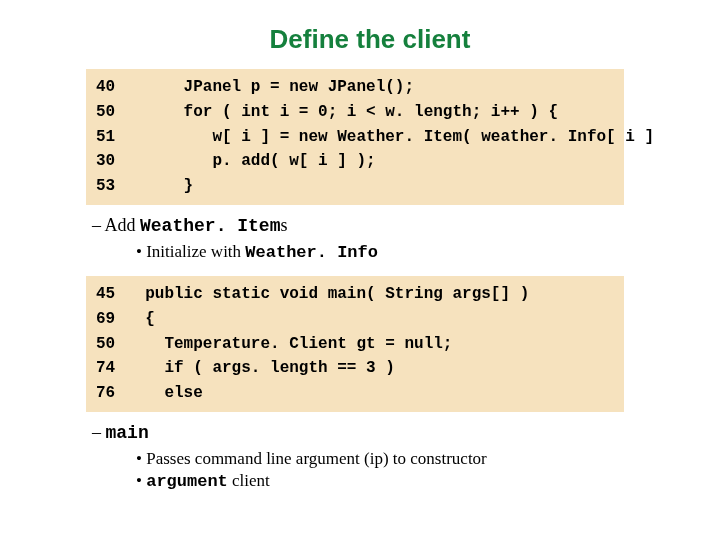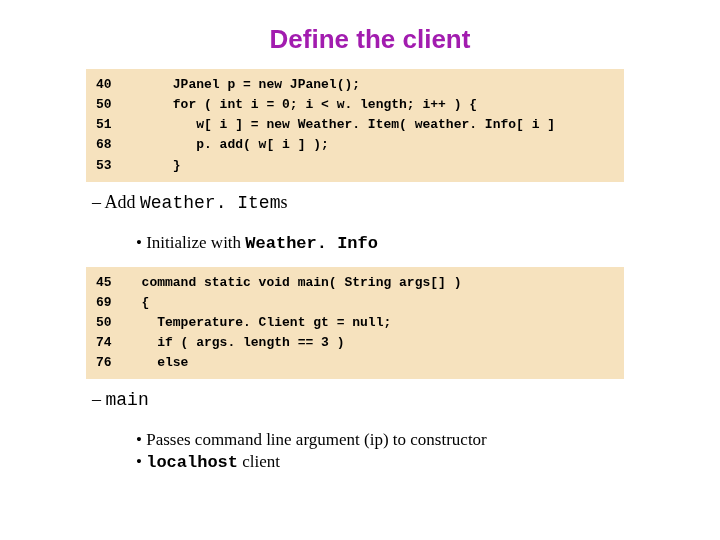--- a/index.html
+++ b/index.html
@@ -8,52 +8,52 @@
     height: 540px;
     background: #fff;
     font-family: Georgia, 'Times New Roman', serif;
     padding: 24px 36px 24px 56px;
     color: #000;
   }
   .title {
     font-family: Arial, Helvetica, sans-serif;
     font-weight: 700;
     font-size: 26px;
-    color: #a21caf;
+    color: #15803d;
     text-align: center;
     margin-bottom: 14px;
   }
   .code-block {
     background: #f6e2be;
     padding: 6px 10px;
     font-family: 'Courier New', monospace;
-    font-size: 13px;
+    font-size: 16px;
     font-weight: 700;
     line-height: 1.55;
     color: #000;
     margin-left: 30px;
     margin-right: 60px;
   }
   .code-row { display: flex; white-space: pre; }
   .ln { width: 30px; flex: 0 0 30px; }
   .code { flex: 1; }
   .dash-item {
     font-size: 18px;
     margin: 10px 0 4px 36px;
     font-family: Georgia, serif;
   }
   .dash-item .mono {
     font-family: 'Courier New', monospace;
-    font-weight: 400;
+    font-weight: 700;
   }
   .dash-item::before {
     content: "– ";
   }
   .sub-list {
-    margin: 20px 0 14px 80px;
+    margin: 6px 0 14px 80px;
   }
   .sub-item {
     font-size: 17px;
     font-family: Georgia, serif;
     margin: 2px 0;
   }
   .sub-item::before {
     content: "• ";
   }
   .sub-item .mono {
@@ -63,38 +63,38 @@
 </style>
 </head>
 <body>
 
 <div class="title">Define the client</div>
 
 <div class="code-block" id="code1">
     <div class="code-row"><span class="ln">40</span><span class="code">      JPanel p = new JPanel();</span></div>
     <div class="code-row"><span class="ln">50</span><span class="code">      for ( int i = 0; i &lt; w. length; i++ ) {</span></div>
     <div class="code-row"><span class="ln">51</span><span class="code">         w[ i ] = new Weather. Item( weather. Info[ i ]</span></div>
-    <div class="code-row"><span class="ln">68</span><span class="code">         p. add( w[ i ] );</span></div>
+    <div class="code-row"><span class="ln">30</span><span class="code">         p. add( w[ i ] );</span></div>
     <div class="code-row"><span class="ln">53</span><span class="code">      }</span></div>
   </div>
 
 <div class="dash-item">
   <span>Add </span><span class="mono">Weather. Item</span><span>s</span>
 </div>
 <div class="sub-list" id="sub1">
     <div class="sub-item"><span>Initialize with </span><span class="mono">Weather. Info</span></div>
   </div>
 
 <div class="code-block" id="code2">
-    <div class="code-row"><span class="ln">45</span><span class="code">  command static void main( String args[] )</span></div>
+    <div class="code-row"><span class="ln">45</span><span class="code">  public static void main( String args[] )</span></div>
     <div class="code-row"><span class="ln">69</span><span class="code">  {</span></div>
     <div class="code-row"><span class="ln">50</span><span class="code">    Temperature. Client gt = null;</span></div>
     <div class="code-row"><span class="ln">74</span><span class="code">    if ( args. length == 3 )</span></div>
     <div class="code-row"><span class="ln">76</span><span class="code">    else</span></div>
   </div>
 
 <div class="dash-item">
   <span></span><span class="mono">main</span><span></span>
 </div>
 <div class="sub-list" id="sub2">
     <div class="sub-item"><span>Passes command line argument (ip) to constructor</span></div>
-    <div class="sub-item"><span></span><span class="mono">localhost</span><span> client</span></div>
+    <div class="sub-item"><span></span><span class="mono">argument</span><span> client</span></div>
   </div>
 
 </body></html>

